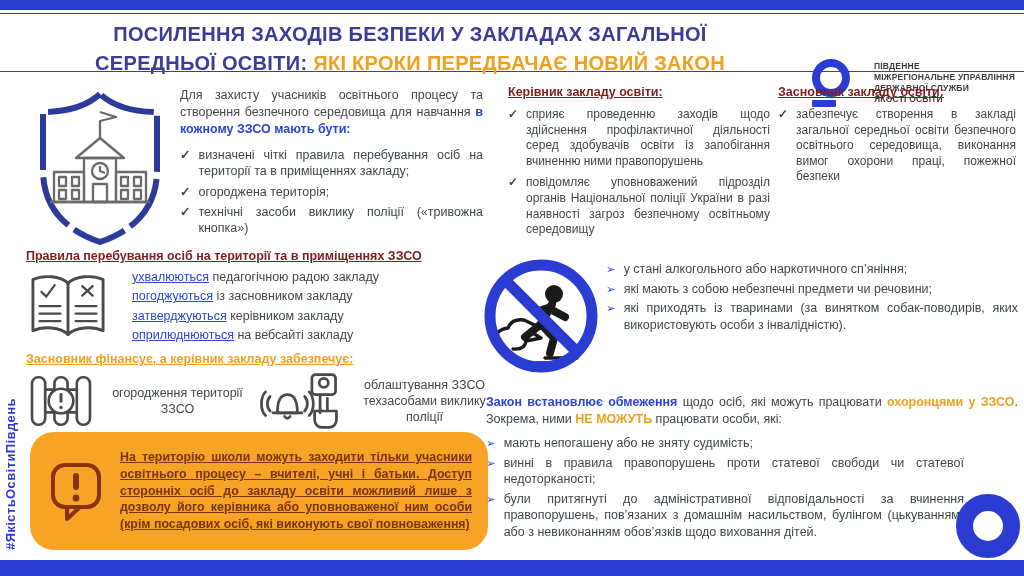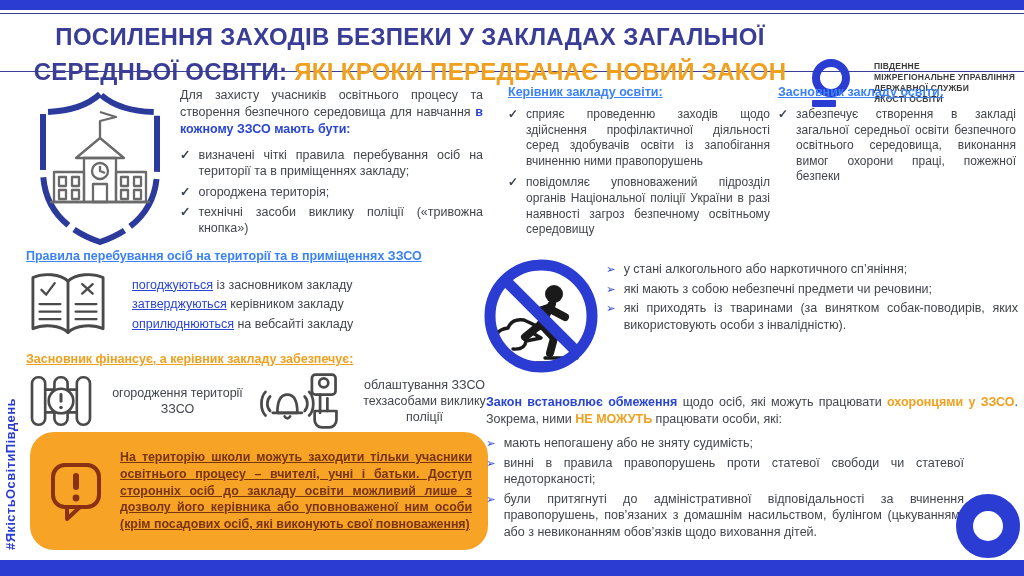--- a/index.html
+++ b/index.html
@@ -3,29 +3,29 @@
 <meta charset="utf-8">
 <style>
   html,body{margin:0;padding:0;background:#fff;}
   .page{position:relative;width:1024px;height:576px;background:#fff;overflow:hidden;
         font-family:"Liberation Sans",sans-serif;color:#41464d;}
   .top-bar{position:absolute;left:0;top:0;width:1024px;height:10px;background:#2a3cd2;}
   .bottom-bar{position:absolute;left:0;top:560px;width:1024px;height:16px;background:#2a3cd2;}
   .header-band{position:absolute;left:0;top:13px;width:1024px;height:59px;
         border-top:1.5px solid #3a4098;border-bottom:1.5px solid #3a4098;box-sizing:border-box;}
   .title{position:absolute;left:20px;top:6px;width:780px;text-align:center;
-        font-weight:bold;font-size:24px;line-height:1.45;color:#3a3d96;letter-spacing:.3px;}
+        font-weight:bold;font-size:20px;line-height:1.45;color:#3a3d96;letter-spacing:.3px;}
   .title .accent{color:#f0a01f;}
   .org-logo{position:absolute;left:812px;top:4px;display:flex;align-items:center;gap:24px;margin-top:41px;}
   .logo-mark{display:flex;flex-direction:column;align-items:flex-start;}
   .logo-ring{width:22px;height:22px;border:8px solid #2a3cd2;border-radius:50%;}
   .logo-bar{width:24px;height:7px;background:#2a3cd2;margin-top:3px;border-radius:1px;}
   .logo-text{font-size:8.5px;font-weight:bold;color:#3c3c3c;line-height:1.3;letter-spacing:.2px;}
 
-  .h-blue{color:#3b82f6;font-weight:bold;text-decoration:underline;font-size:12.5px;margin:0;}
+  .h-blue{color:#7f1d1d;font-weight:bold;text-decoration:underline;font-size:12.5px;margin:0;}
   .h-orange{color:#f0a01f;font-weight:bold;text-decoration:underline;font-size:12.5px;margin:0;}
   .blue-b{color:#2945d1;font-weight:bold;}
   .orange-b{color:#f0a01f;font-weight:bold;}
   p.rich{margin:0;text-align:justify;line-height:1.36;font-size:12.5px;}
 
   .check-list{margin-top:9px;}
   .check-item{display:flex;gap:8px;margin-bottom:4px;line-height:1.3;text-align:justify;font-size:12.5px;}
   .check-mark{color:#39424e;flex:0 0 auto;font-weight:bold;}
   .arrow-list{margin-top:5px;}
   .arrow-item{display:flex;gap:8px;margin-bottom:3px;line-height:1.32;text-align:justify;font-size:12.5px;}
@@ -143,20 +143,21 @@
           </g>
           <g fill="none" stroke="#4a4a4a" stroke-width="2.4" stroke-linecap="round">
             <path d="M16 23 L21 28 L30 16"></path>
             <path d="M59 17 L70 27 M70 17 L59 27"></path>
             <path d="M14 38 H36 M14 46 H36 M14 54 H36"></path>
             <path d="M52 38 H74 M52 46 H74 M52 54 H74"></path>
           </g>
         </svg>
       </span>
       <div class="rules-lines">
+        <div><span class="term">ухвалюються</span><span> педагогічною  радою закладу</span></div>
         <div><span class="term">погоджуються</span><span> із засновником закладу</span></div>
         <div><span class="term">затверджуються</span><span> керівником закладу</span></div>
         <div><span class="term">оприлюднюються</span><span> на вебсайті закладу</span></div>
       </div>
     </div>
   </div>
 
   <div class="founder">
     <p class="h-orange">Засновник фінансує, а керівник закладу забезпечує:</p>
     <div class="founder-row">

